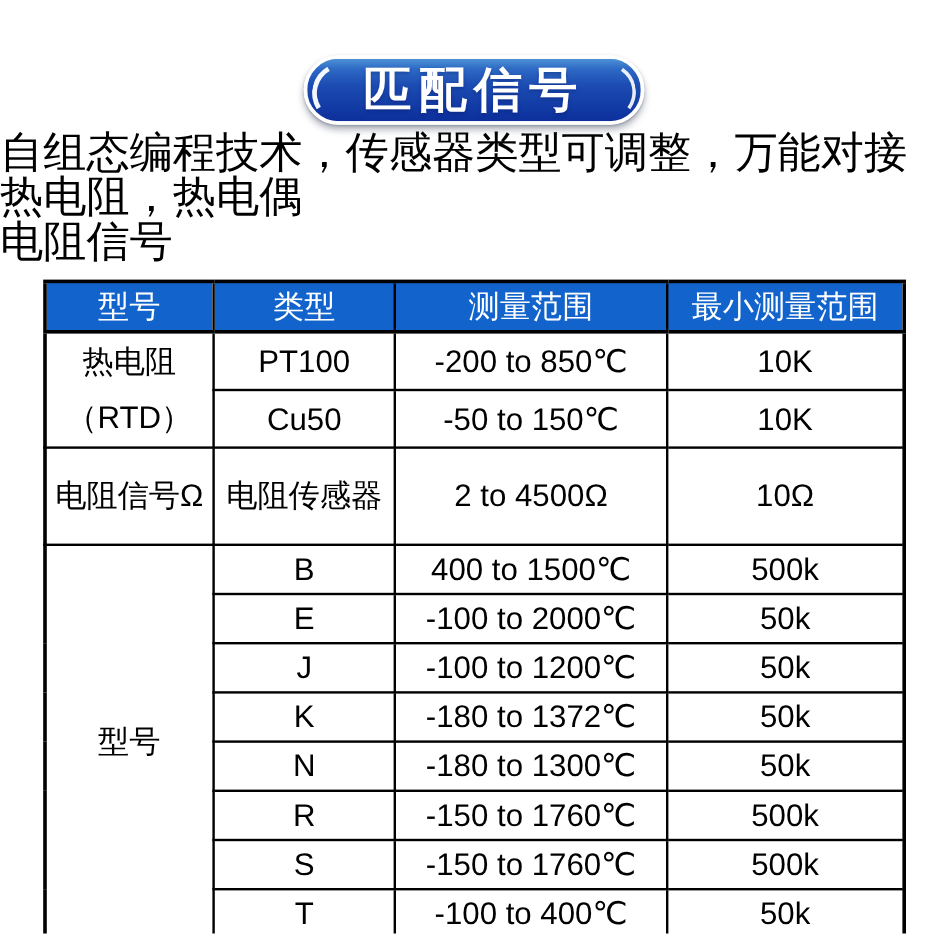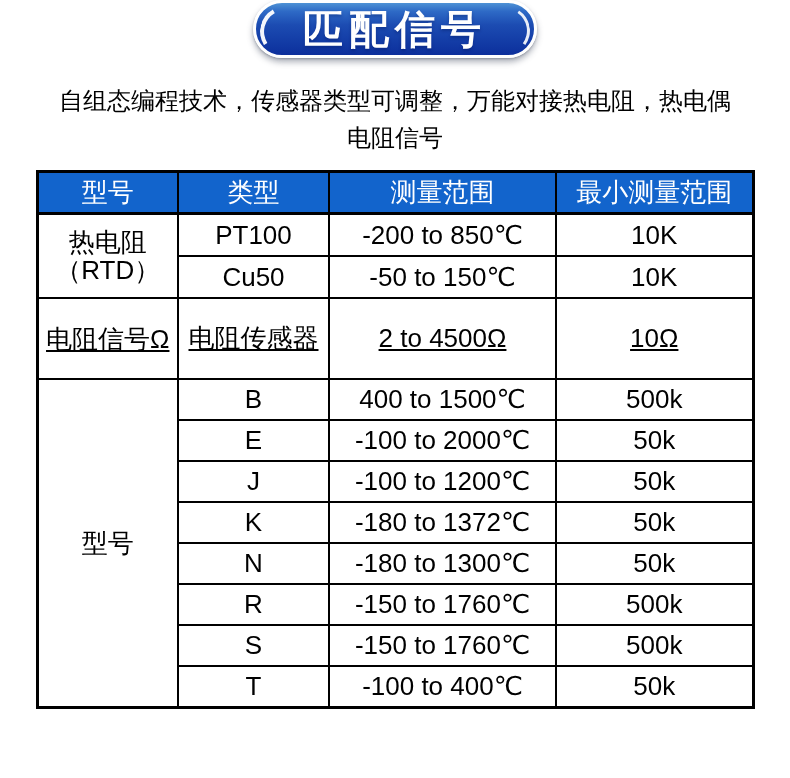--- a/index.html
+++ b/index.html
@@ -11,21 +11,21 @@
     --text-color:#000000;
     --banner-text:#ffffff;
   }
   html,body{margin:0;padding:0;}
   body{
     width:790px;height:778px;background:#ffffff;
     font-family:"Liberation Sans","DejaVu Sans",sans-serif;
     color:var(--text-color);
     overflow:hidden;
   }
-  .banner-wrap{text-align:center;}
+  .banner-wrap{padding-top:46px;text-align:center;}
   .banner{
     position:relative;display:inline-block;
     width:278px;height:52px;border-radius:31px;
     border:3px solid #ffffff;
     background:linear-gradient(180deg,var(--banner-top) 0%,#2e6ac6 16%,var(--banner-mid) 42%,var(--banner-bottom) 100%);
     box-shadow:0 4px 6px rgba(70,80,100,.45), 0 1px 2px rgba(70,80,100,.35);
   }
   .banner-title{
     display:block;line-height:52px;font-size:40px;font-weight:bold;
     color:var(--banner-text);letter-spacing:6px;
@@ -37,44 +37,44 @@
     left:4px;top:3px;width:46px;height:44px;
     border:4px solid transparent;border-left:4px solid rgba(255,255,255,.95);
     transform:rotate(14deg);
   }
   .gloss-right{
     right:4px;top:3px;width:46px;height:44px;
     border:3px solid transparent;border-right:3px solid rgba(255,255,255,.9);
     transform:rotate(-10deg);
   }
   .description{
-    margin-top:24px;text-align:center;
-    font-size:24px;line-height:37px;
+    margin-top:4px;
+    font-size:36px;line-height:37px;
     white-space:pre-line;
   }
   table.spec{
     margin:14px auto 0;border-collapse:collapse;table-layout:fixed;
     width:716px;border:3px solid var(--border-color);
   }
   .spec th,.spec td{
     border:2px solid var(--border-color);
     text-align:center;vertical-align:middle;padding:0;
     overflow:hidden;
   }
   .spec th{
     background:var(--header-bg);color:#ffffff;
     font-size:26px;font-weight:400;height:39px;
     border-top:3px solid var(--border-color);
     border-bottom:3px solid var(--border-color);
   }
   .spec td{font-size:26px;color:var(--text-color);}
   .row-rtd td{height:40px;}
-  .row-omega td{height:79px;text-decoration:underline;}
+  .row-omega td{height:79px;}
   .row-tc td{height:39px;}
-  .group-label{white-space:pre-line;line-height:28px;}
+  .group-label{white-space:pre-line;line-height:47px;}
 </style>
 </head>
 <body>
 
 <div>
 
   <div class="banner-wrap">
     <div class="banner">
       <span class="gloss gloss-left"></span>
       <span class="gloss gloss-right"></span>

